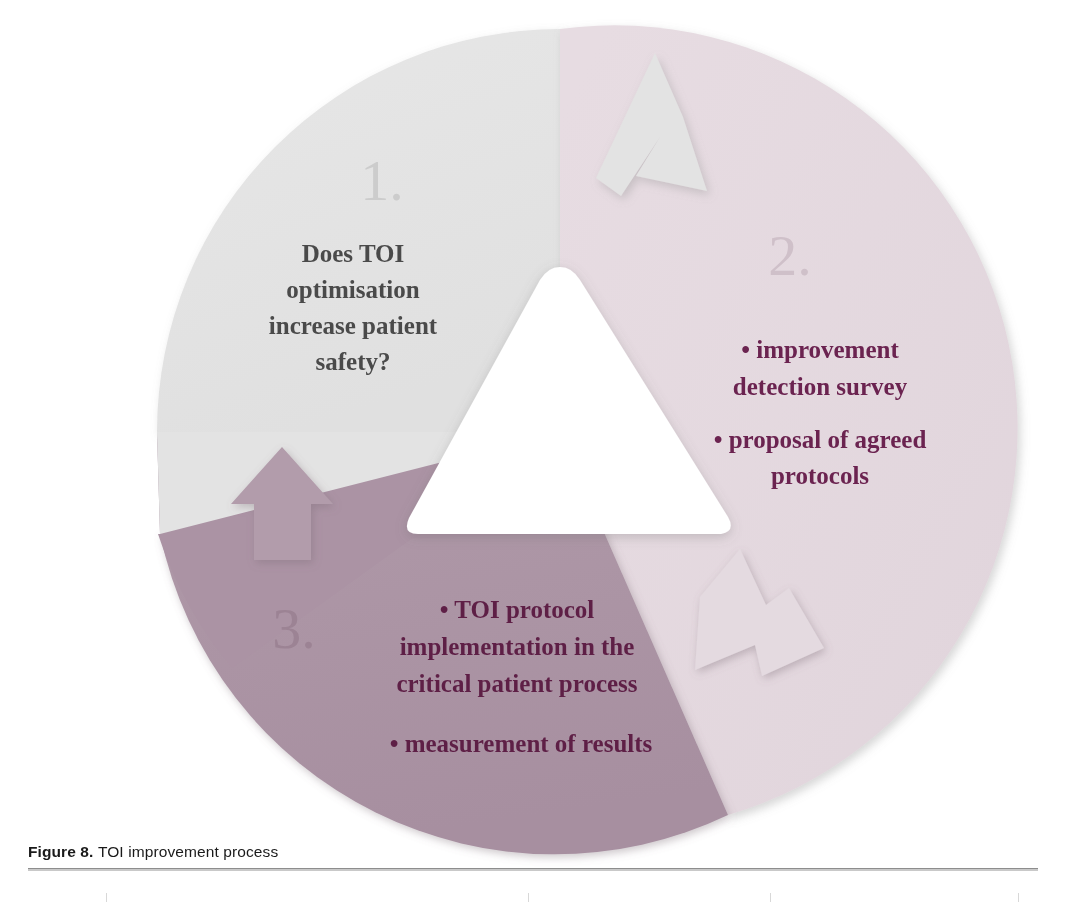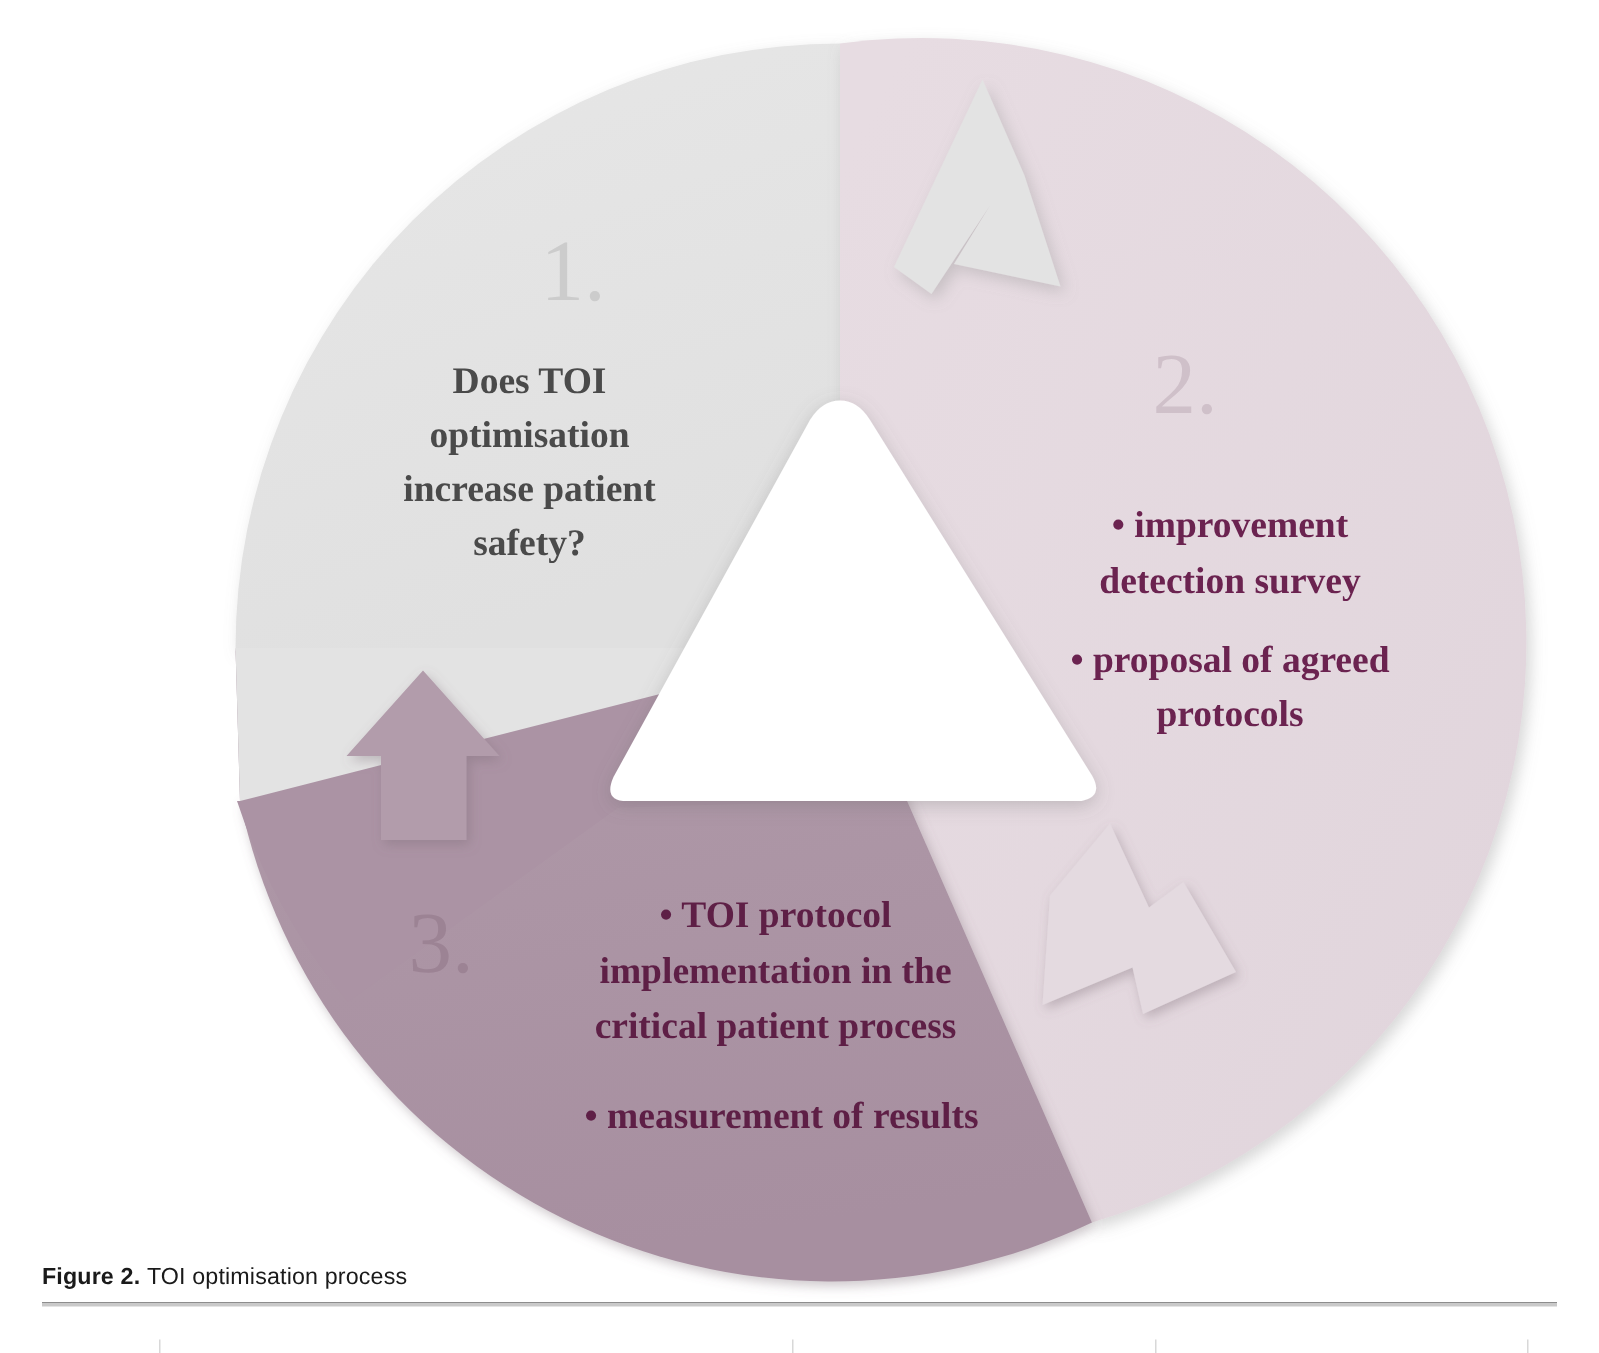--- a/index.html
+++ b/index.html
@@ -184,21 +184,21 @@
     <g>
       <text class="body-text" x="517" y="618" font-size="25" fill="#5e1f46" text-anchor="middle">• TOI protocol</text>
       <text class="body-text" x="517" y="655" font-size="25" fill="#5e1f46" text-anchor="middle">implementation in the</text>
       <text class="body-text" x="517" y="692" font-size="25" fill="#5e1f46" text-anchor="middle">critical patient process</text>
       <text class="body-text" x="521" y="752" font-size="25" fill="#5e1f46" text-anchor="middle">• measurement of results</text>
     </g>
   </svg>
 
   <div class="caption-bar">
     <div class="caption-text">
-      <span class="cap-strong">Figure 2.</span><span>&nbsp;</span><span>TOI optimisation process</span>
+      <span class="cap-strong">Figure 8.</span><span>&nbsp;</span><span>TOI improvement process</span>
     </div>
     <div class="caption-rule"></div>
   </div>
 
   <div class="tick-row">
     <div class="tick" style="left:78px"></div>
     <div class="tick" style="left:500px"></div>
     <div class="tick" style="left:742px"></div>
     <div class="tick" style="left:990px"></div>
   </div>

